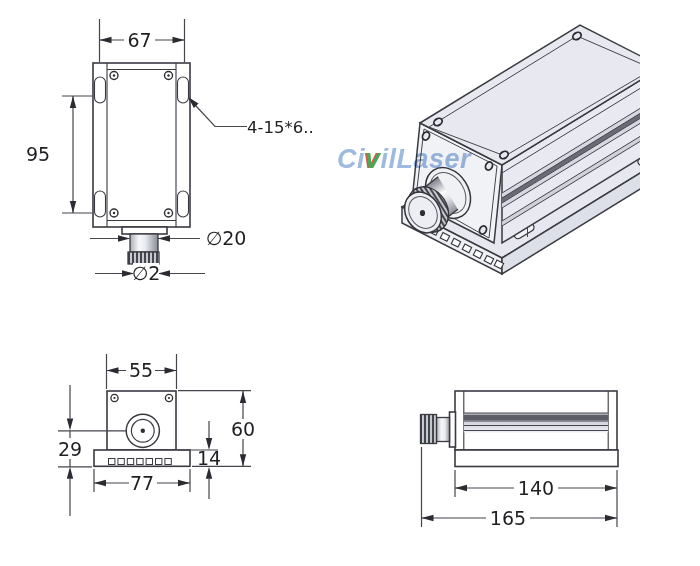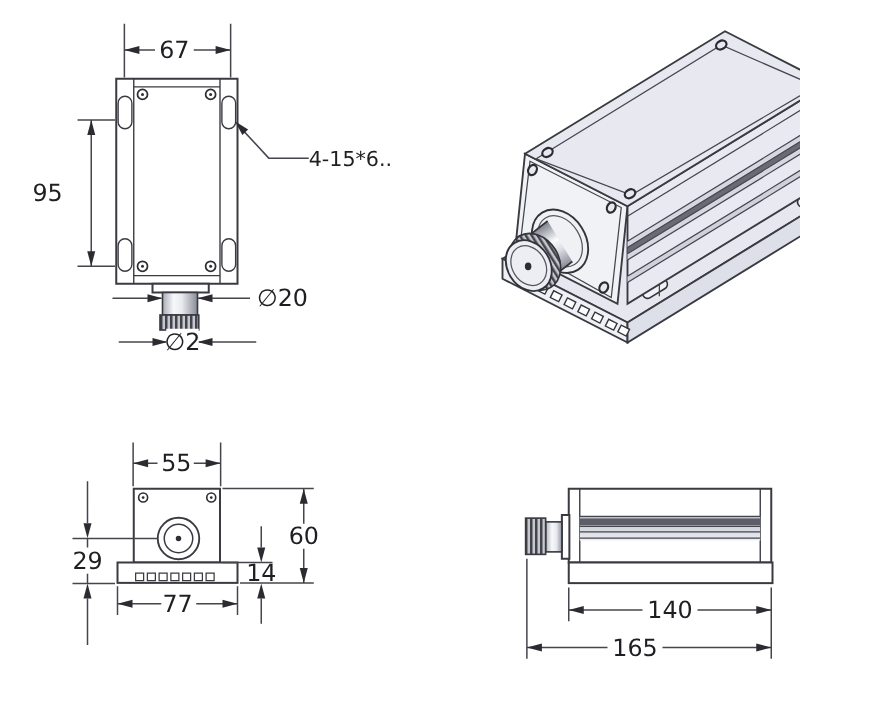--- a/index.html
+++ b/index.html
@@ -235,13 +235,14 @@
       <polygon points="438.1,176.8 457.9,209.2 432.9,228.7 413.1,196.3" fill="url(#cyl3d)"></polygon>
       <path d="M438.1 176.8 L413.1 196.3 M457.9 209.2 L432.9 228.7" stroke="#33333a" stroke-width="1.3" fill="none"></path>
       <ellipse cx="428" cy="209.5" rx="19" ry="24" transform="rotate(-32 428 209.5)" fill="url(#knurl)" stroke="#33333a" stroke-width="1.3"></ellipse>
       <ellipse cx="423" cy="212.5" rx="17" ry="21.5" transform="rotate(-32 423 212.5)" fill="#edeef4" stroke="#33333a" stroke-width="1.5"></ellipse>
       <ellipse cx="423" cy="212.5" rx="13.2" ry="16.8" transform="rotate(-32 423 212.5)" fill="none" stroke="#55555e" stroke-width="1"></ellipse>
       <ellipse cx="422.5" cy="213" rx="2.6" ry="3.1" fill="#2c2c32"></ellipse>
     </g>
   </g>
 </svg>
 
+<div id="wm"><span>Ci</span><b class="v">v</b><span>ilLaser</span></div>
 </div>
 
 </body></html>

